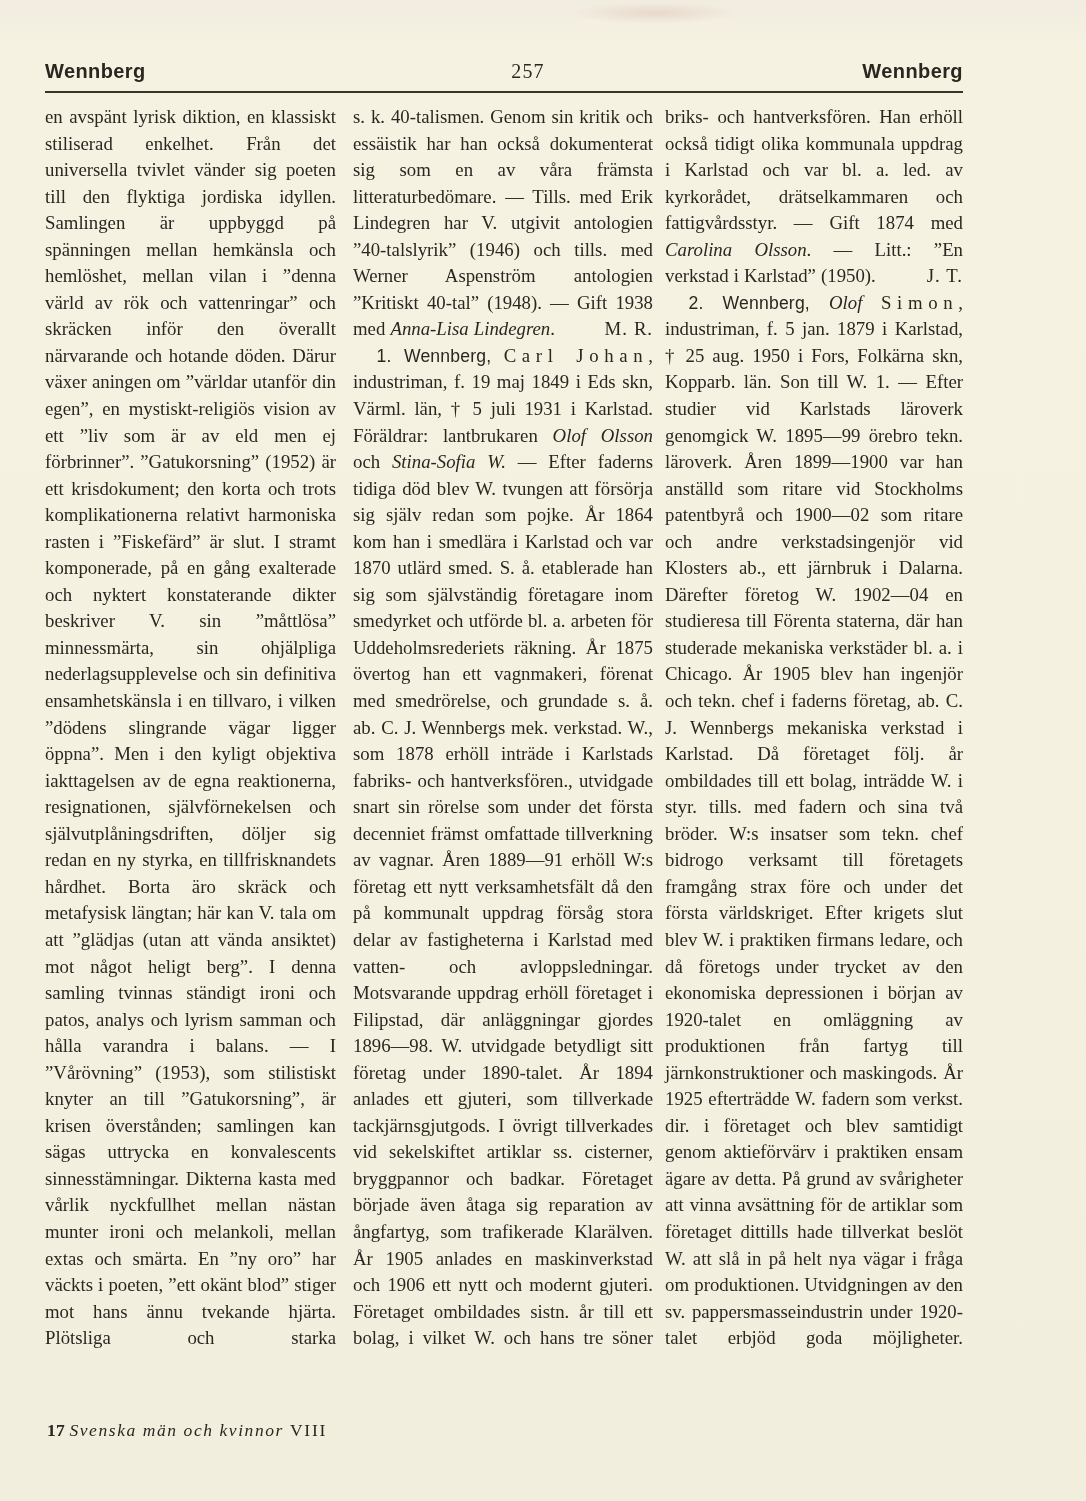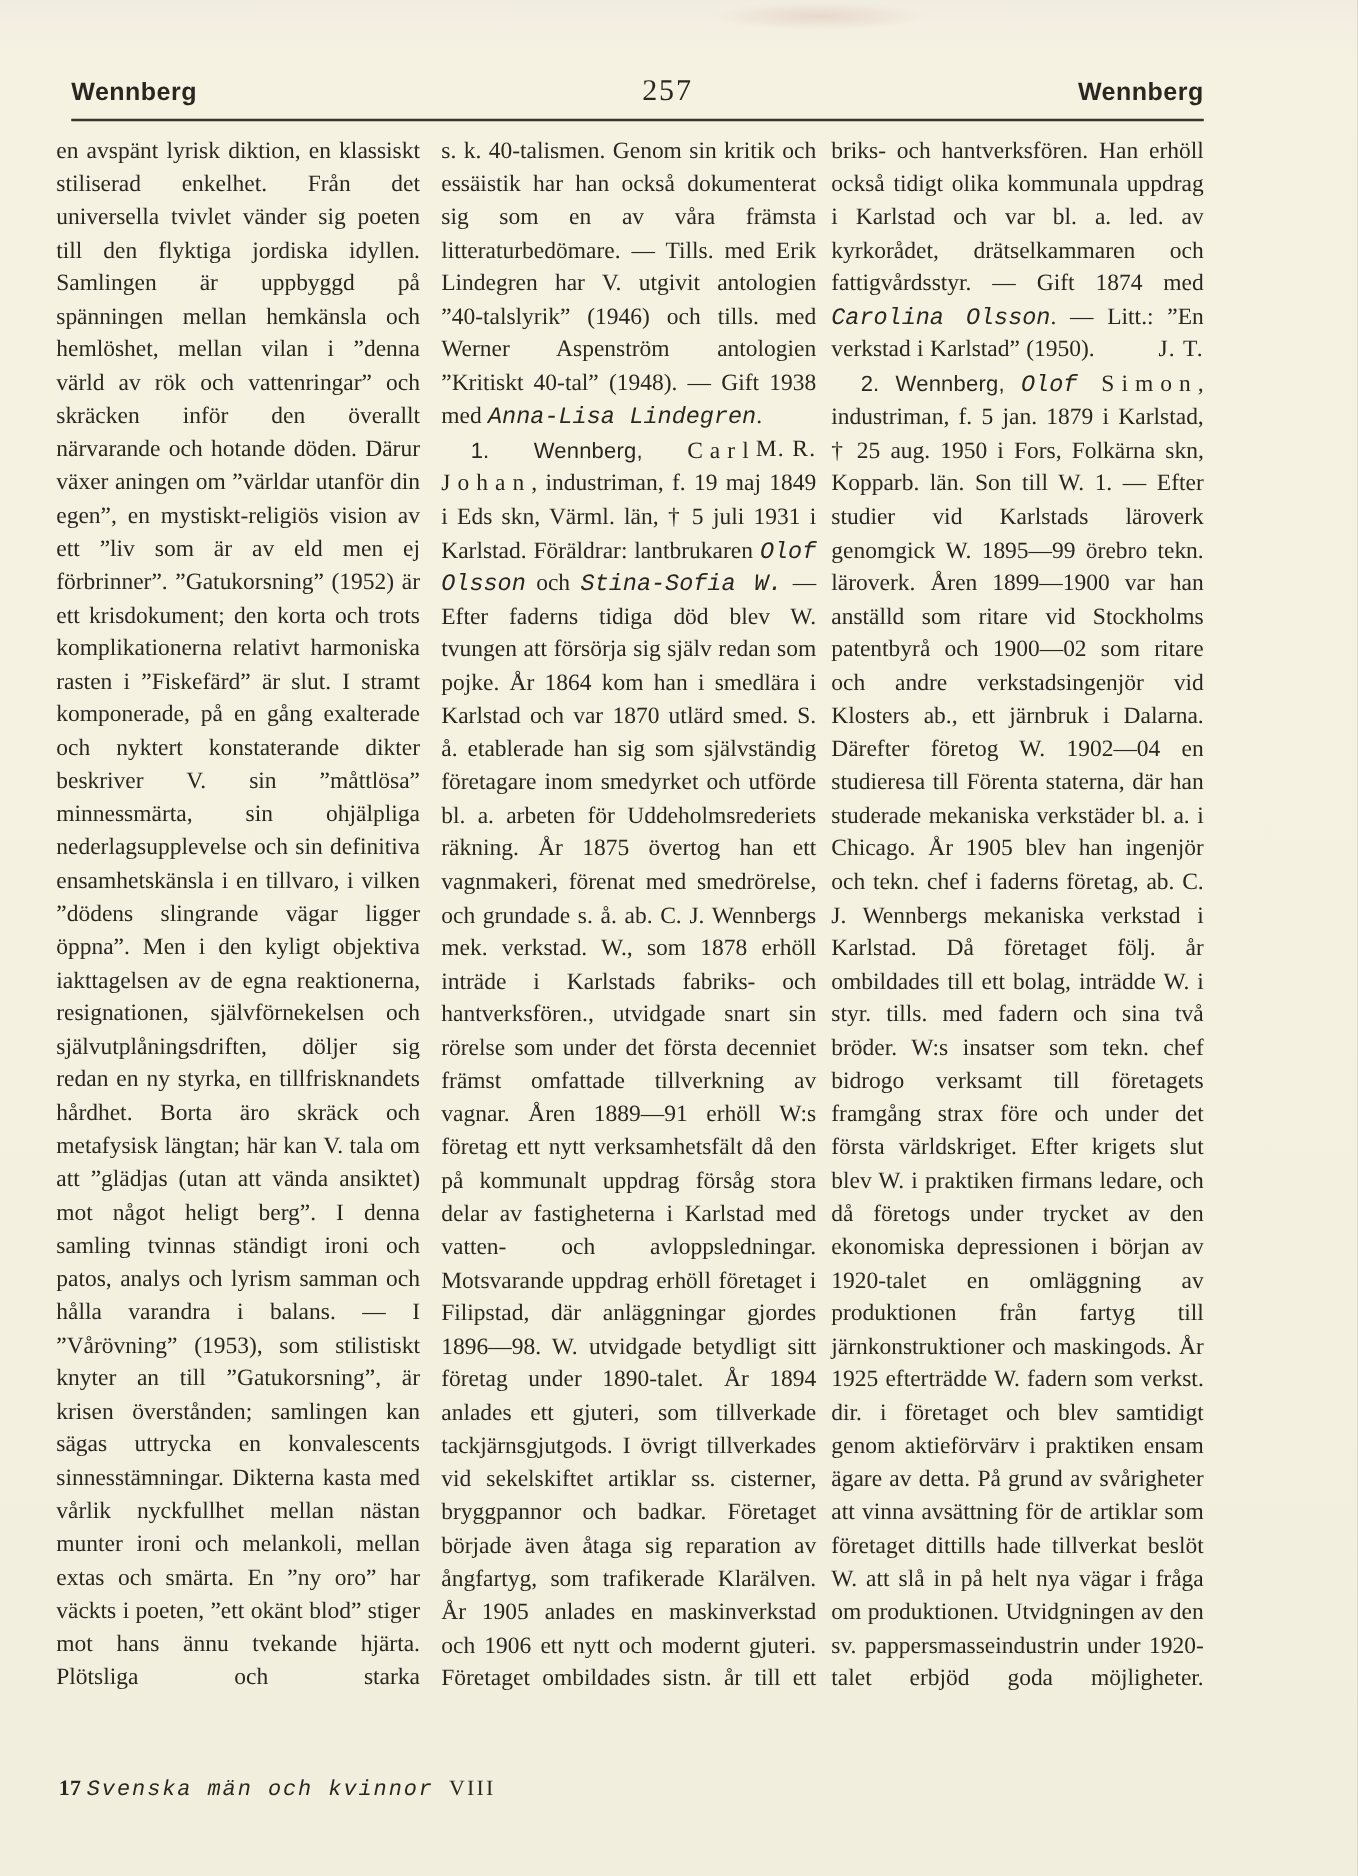--- a/index.html
+++ b/index.html
@@ -31,30 +31,29 @@
     position: absolute;
     left: 45px; top: 60px;
     width: 918px;
   }
   .running-head {
     display: flex;
     justify-content: space-between;
     align-items: baseline;
     padding-bottom: 8px;
     border-bottom: 2.5px solid #38342a;
-    margin-left: 12px;
   }
   .running-head .catch {
     font-family: "Liberation Sans", sans-serif;
     font-weight: bold;
     font-size: 20px;
     letter-spacing: 0.02em;
   }
   .running-head .pageno {
-    font-size: 24px;
+    font-size: 20px;
     letter-spacing: 0.06em;
     transform: translateX(24px); 
   }
   .columns {
     display: flex;
     margin-top: 11px;
     height: 1250px;
     overflow: hidden;
   }
   .col { flex: 0 0 auto; }
@@ -64,21 +63,21 @@
   .col p {
     margin: 0;
     font-size: 18.8px;
     line-height: 26.55px;
     text-align: justify;
     word-spacing: 0.02em;
   }
   .col p.indent { text-indent: 1.25em; }
   
   .run-r  { }
-  .run-i  { font-style: italic; font-family: Liberation Mono, monospace; }
+  .run-i  { font-style: italic; }
   .run-sp { letter-spacing: 0.30em; }
   .run-b  {
     font-family: "Liberation Sans", sans-serif;
     font-weight: normal;
     font-size: 17.6px;
     letter-spacing: 0.01em;
   }
   .run-sig {
     float: right;
     letter-spacing: 0.05em;

